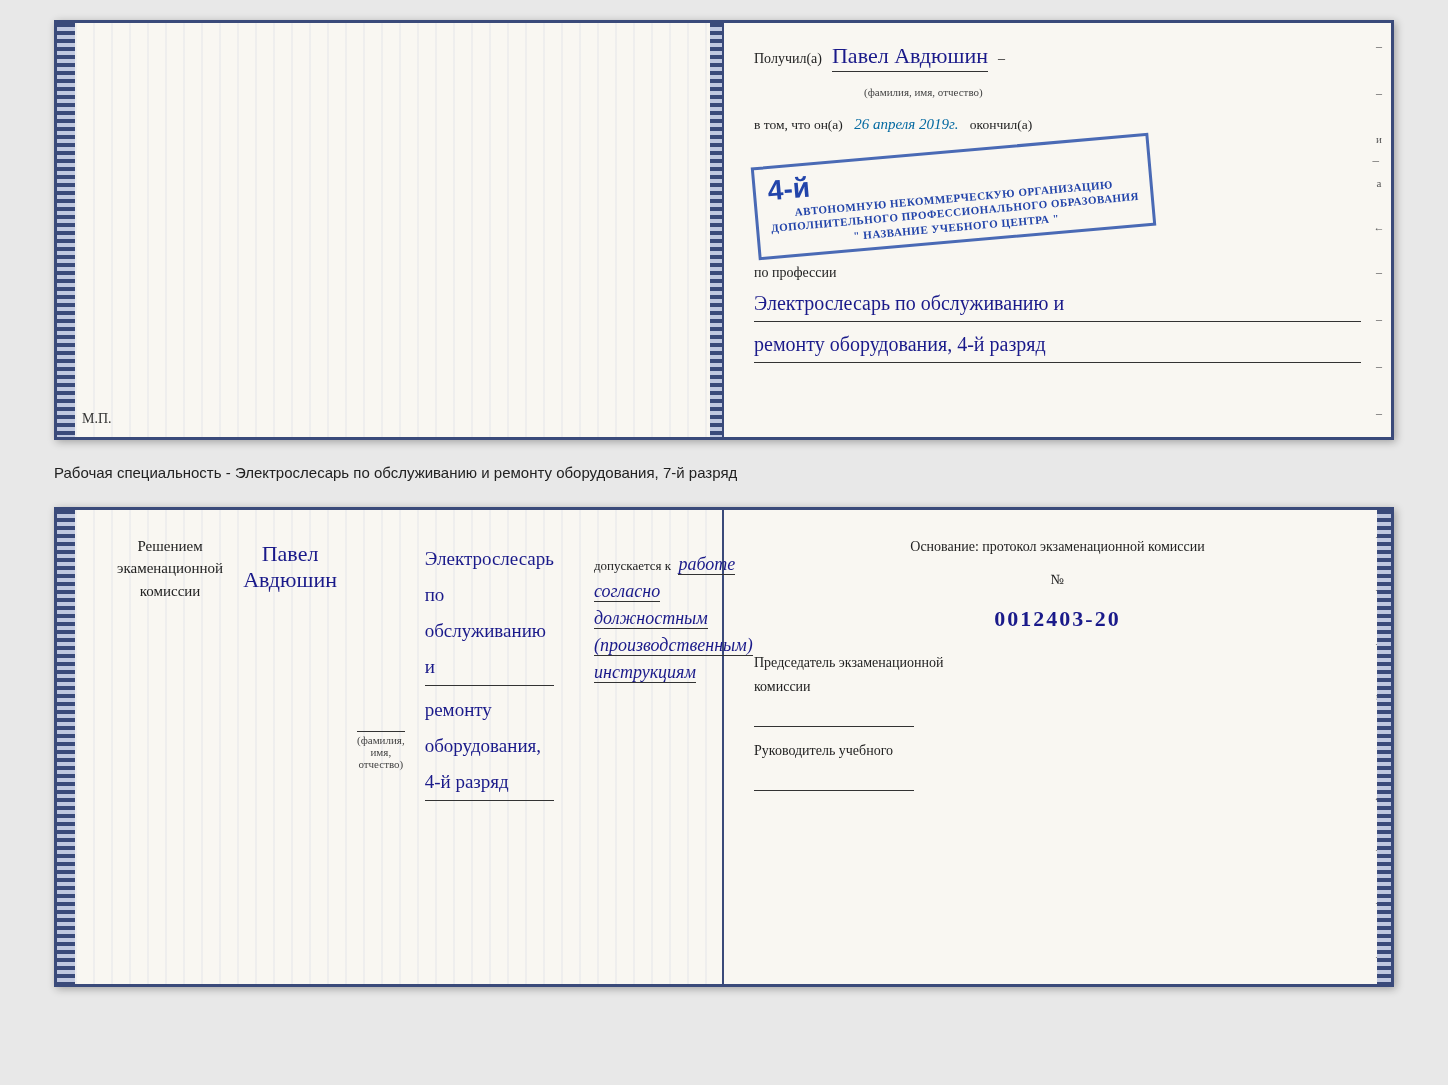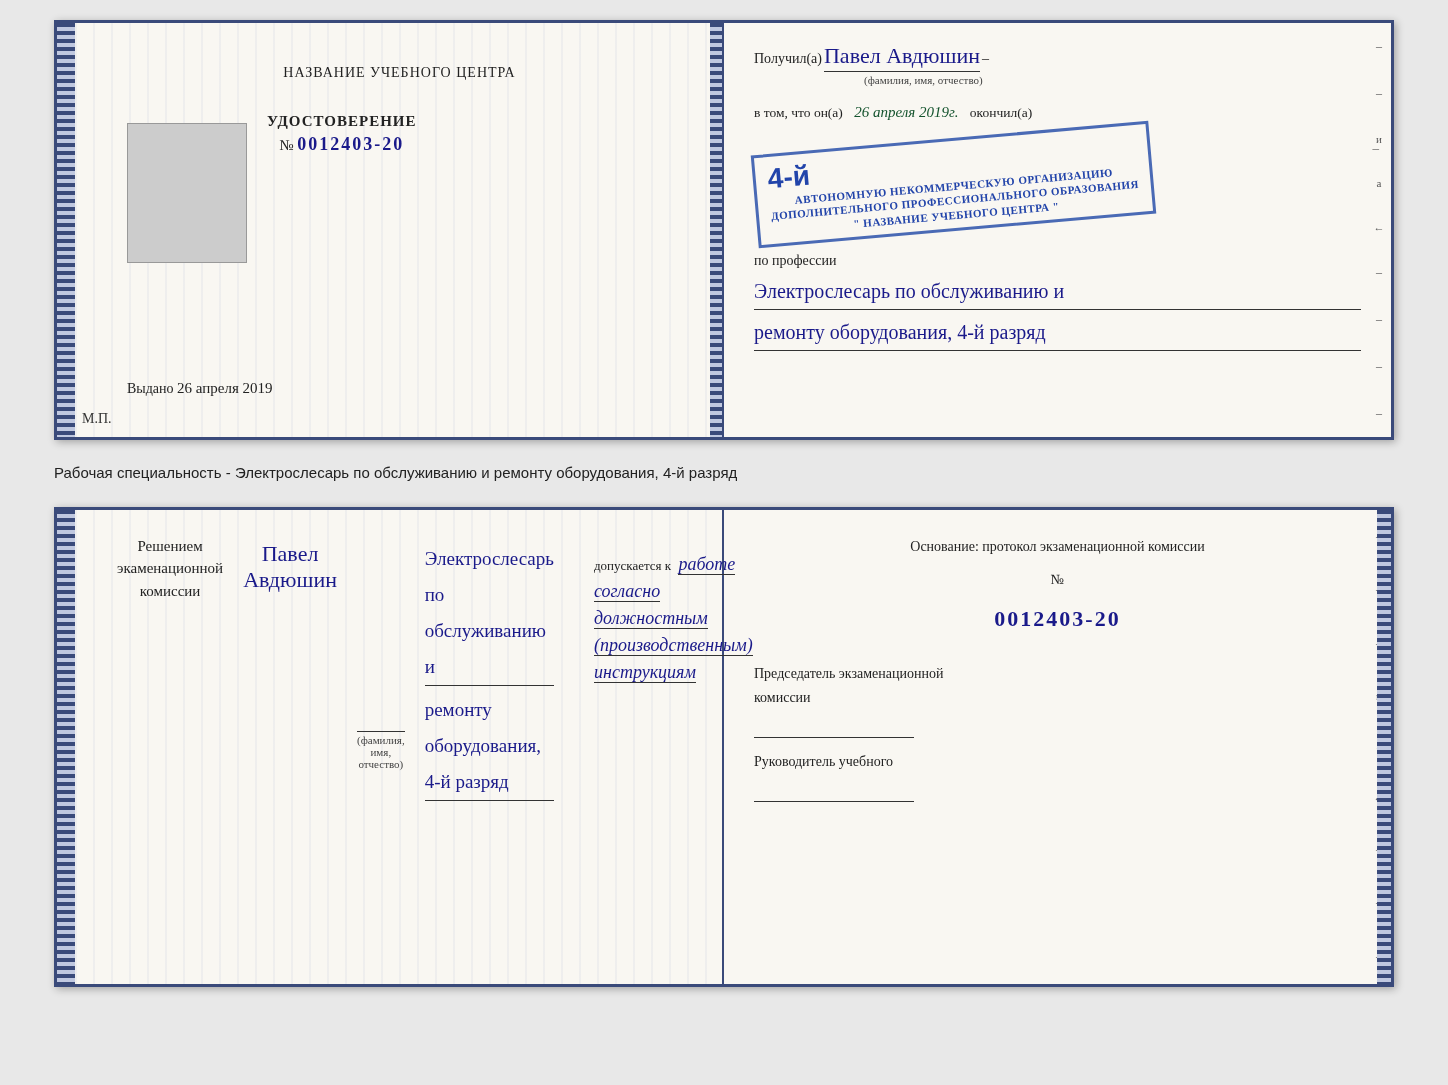--- a/index.html
+++ b/index.html
@@ -141,24 +141,24 @@
       padding: 20px 30px 20px 30px;
       display: flex;
       flex-direction: column;
       position: relative;
       background: #f9f7f2;
     }
 
     .right-top-line {
       font-size: 14px;
       color: #222;
-      margin-bottom: 0;
+      margin-bottom: 12px;
       display: flex;
       align-items: baseline;
-      gap: 2px;
+      gap: 10px;
     }
 
     .handwritten-name {
       font-size: 22px;
       color: #1a1a8a;
       font-family: 'Segoe Script', 'Comic Sans MS', cursive;
       border-bottom: 1px solid #333;
       padding-bottom: 2px;
     }
 
@@ -171,21 +171,21 @@
 
     .right-section {
       margin-top: 12px;
       font-size: 13.5px;
       color: #222;
       line-height: 1.6;
     }
 
     .handwritten-date {
       font-size: 15px;
-      color: #14532d;
+      color: #0369a1;
       font-style: italic;
     }
 
     .stamp-box {
       border: 3px solid #4a6ab5;
       padding: 6px 12px;
       display: inline-block;
       margin: 8px 0;
       transform: rotate(-5deg);
       position: relative;
@@ -366,21 +366,21 @@
     }
 
     .date-line {
       font-size: 14px;
       color: #222;
       text-align: center;
       margin-bottom: 16px;
     }
 
     .official-block {
-      margin-top: 25px;
+      margin-top: 14px;
       font-size: 14px;
       color: #222;
       line-height: 1.7;
     }
 
     .official-sig-line {
       border-bottom: 1px solid #333;
       width: 160px;
       height: 20px;
       display: inline-block;
@@ -412,39 +412,20 @@
       align-items: center;
     }
   </style>
 </head>
 <body>
 
 <div class="document-top">
 
   <div class="page-left">
     <div class="page-left-border"></div>
-    <div class="left-content">
-      <div class="center-title">НАЗВАНИЕ УЧЕБНОГО ЦЕНТРА</div>
-
-      <div style="display:flex; width:100%; margin-top:20px; gap:20px; align-items:flex-start;">
-        <div class="photo-placeholder"></div>
-        <div class="cert-number-block">
-          <div class="cert-label">УДОСТОВЕРЕНИЕ</div>
-          <div style="font-size:15px; color:#222; margin-top:4px;">
-            <span>№</span>
-            <span class="cert-number">0012403-20</span>
-          </div>
-        </div>
-      </div>
-
-      <div class="issued-line" style="margin-top:auto;">
-        <span>Выдано</span>
-        <span class="issued-date">26 апреля 2019</span>
-      </div>
-    </div>
     <div class="mp-text">М.П.</div>
     <div class="page-right-border"></div>
   </div>
 
   <div class="page-right">
     <div class="right-top-line">
       <span>Получил(а)</span>
       <span class="handwritten-name">Павел Авдюшин</span>
       <span style="font-size:14px;">–</span>
     </div>
@@ -479,21 +460,21 @@
       <span style="font-size:11px;">а</span>
       <span style="font-size:11px;">←</span>
       <span>–</span>
       <span>–</span>
       <span>–</span>
       <span>–</span>
     </div>
   </div>
 </div>
 
-<div class="middle-text">Рабочая специальность - Электрослесарь по обслуживанию и ремонту оборудования, 4-й разряд</div>
+<div class="middle-text">Рабочая специальность - Электрослесарь по обслуживанию и ремонту оборудования, 7-й разряд</div>
 
 <div class="document-bottom">
 
   <div class="bottom-left">
     <div class="border-left-stripe"></div>
 
     <div class="section-heading" style="margin-left:20px;">Решением экаменационной комиссии</div>
 
     <div class="handwritten-name2" style="margin-left:20px;">Павел Авдюшин</div>
     <div class="small-note2" style="margin-left:20px; width:70%; align-self:center;">(фамилия, имя, отчество)</div>

